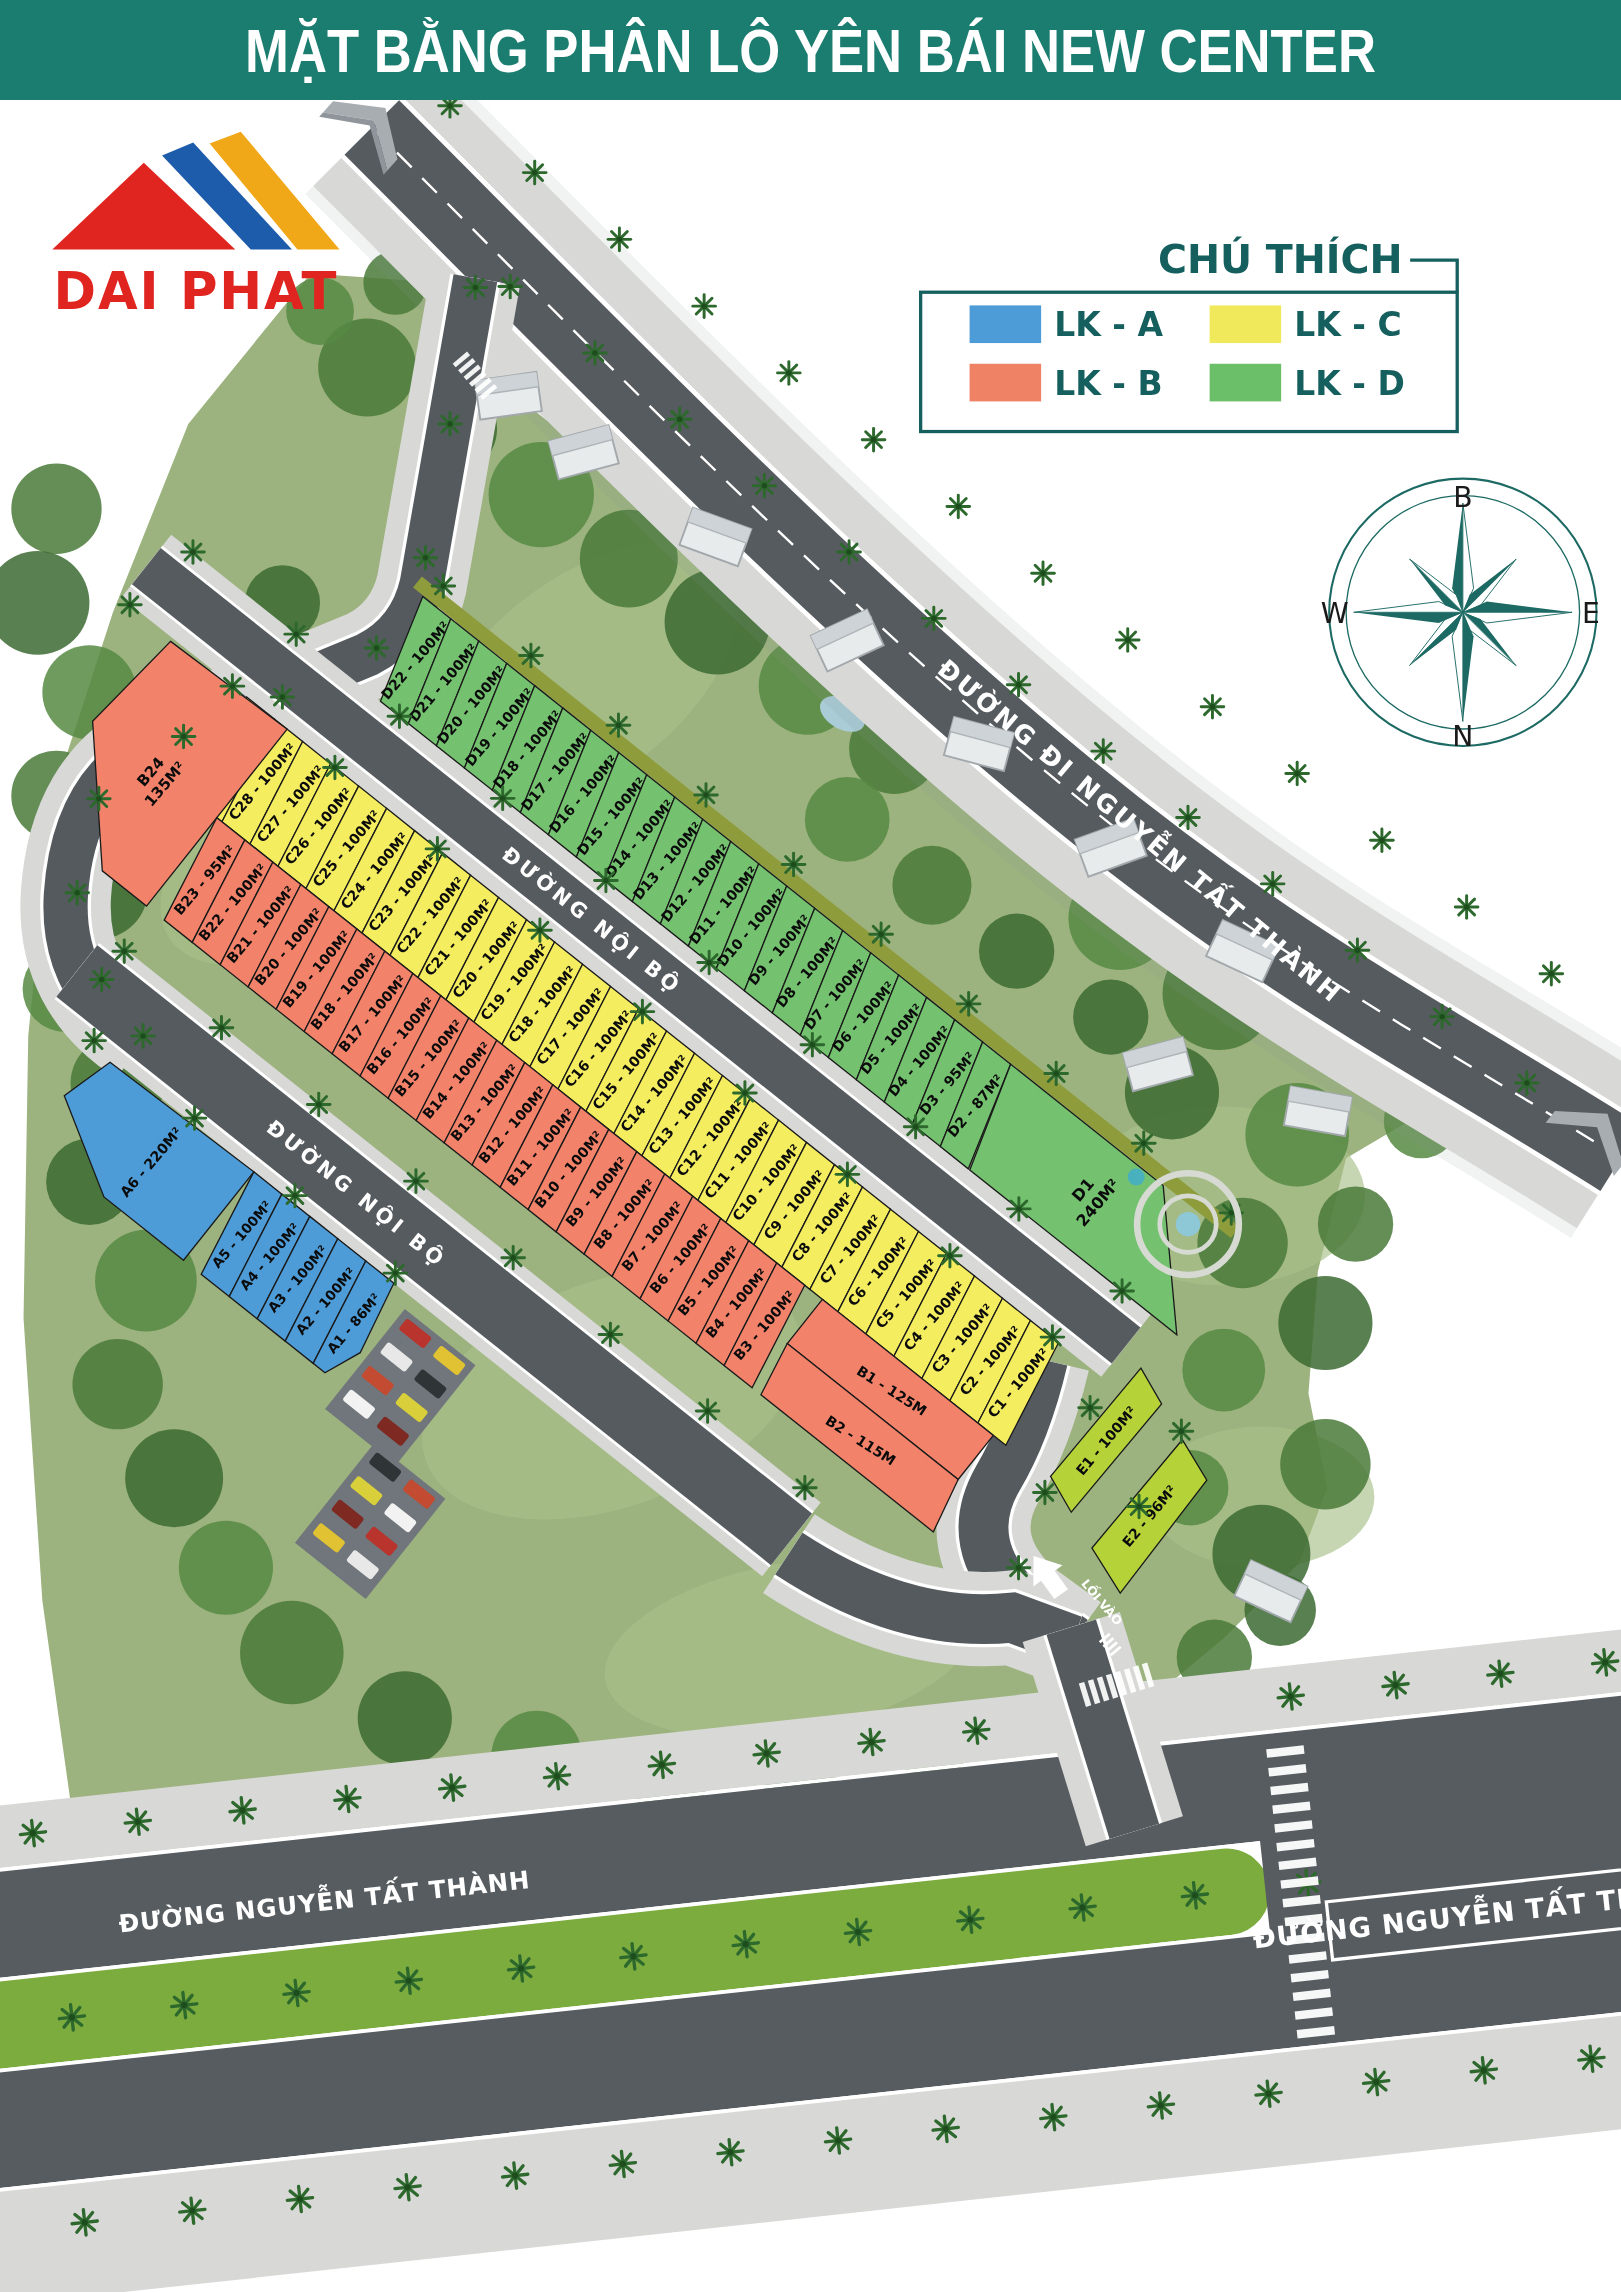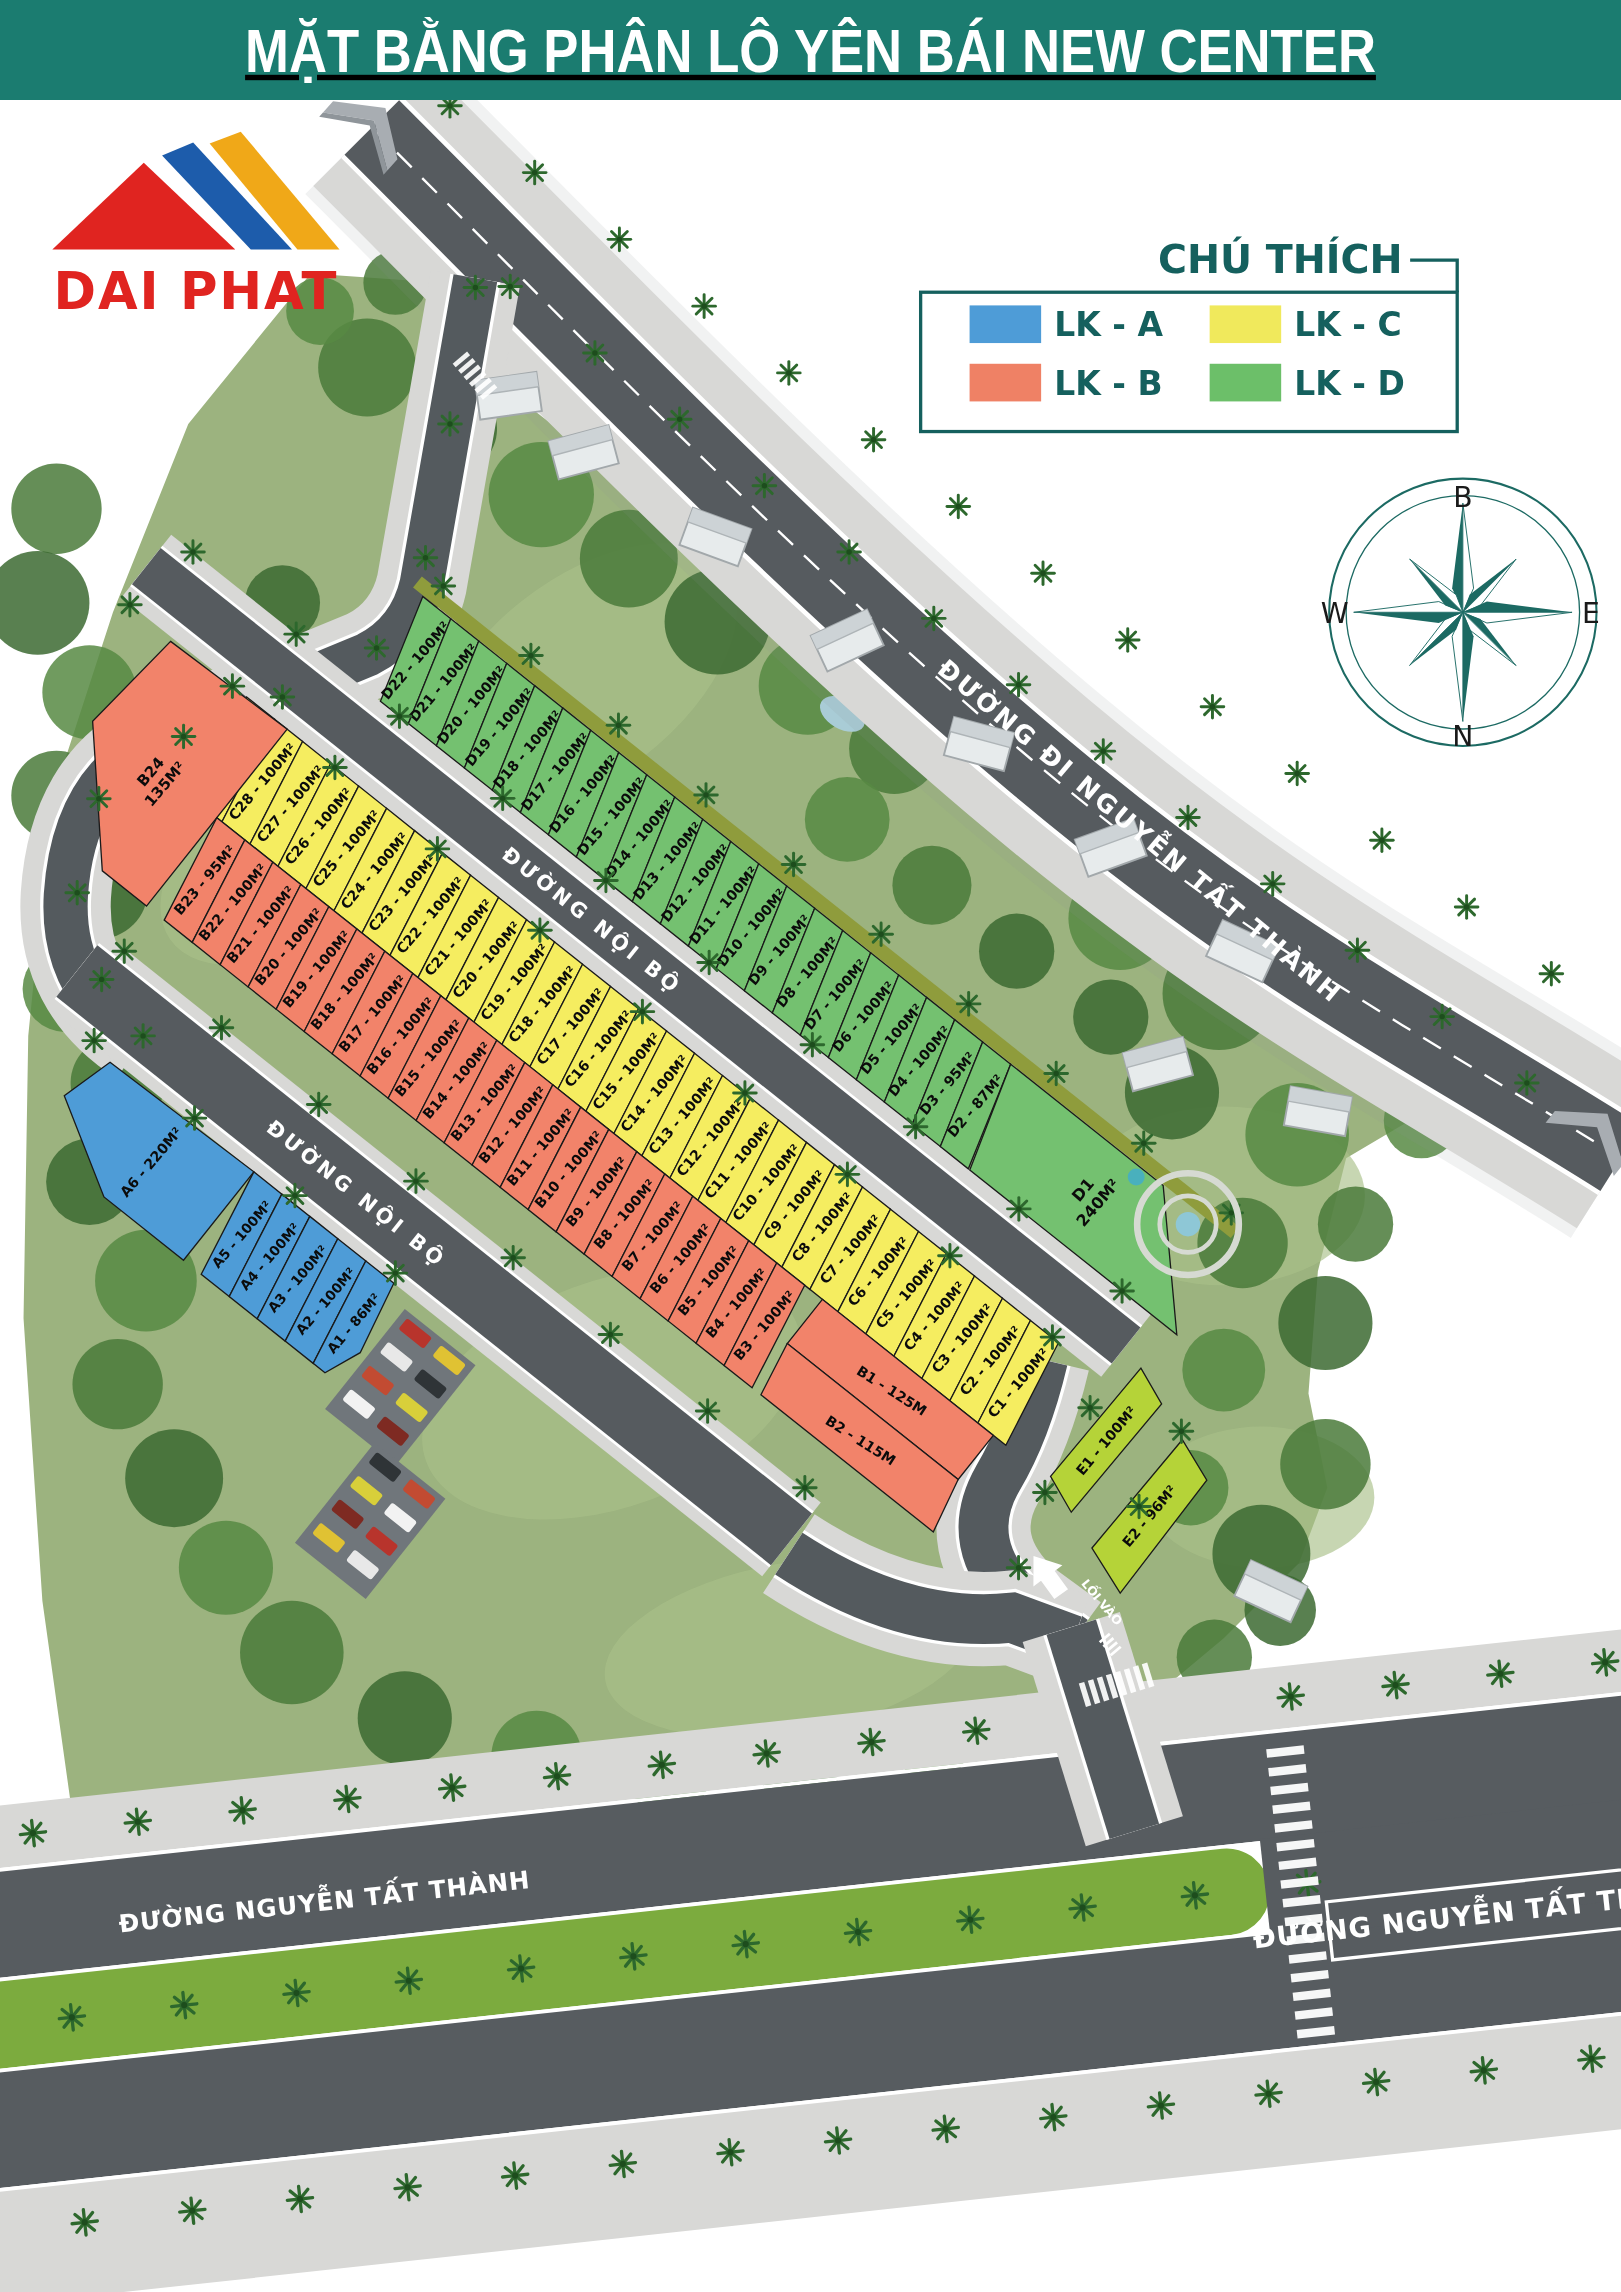--- a/index.html
+++ b/index.html
@@ -1,19 +1,19 @@
 <!DOCTYPE html>
 <html style="font-size:15px"><head>
 <meta charset="utf-8">
 <style>
   html,body{margin:0;padding:0;background:#fff;}
   body{width:1621px;height:2293px;position:relative;font-family:"DejaVu Sans",sans-serif;overflow:hidden;}
   .canvas{position:absolute;inset:0;width:1621px;height:2293px;background:#fff;}
   .header{position:absolute;top:0;left:0;width:1621px;height:100px;background:#1b7c70;z-index:5;
-          display:flex;align-items:center;justify-content:center;text-decoration:underline;}
+          display:flex;align-items:center;justify-content:center;}
   .header span{color:#fff;font-family:"Liberation Sans","DejaVu Sans",sans-serif;font-weight:bold;
           font-size:56px;letter-spacing:0px;transform:scale(.94,1.08);white-space:nowrap;}
   .logo{position:absolute;top:121px;left:45px;width:311px;height:217px;z-index:6;}
   svg text{font-family:"DejaVu Sans",sans-serif;}
   .mapsvg{position:absolute;top:0;left:0;z-index:1;}
 </style>
 </head>
 <body>
 
 <div class="canvas">

